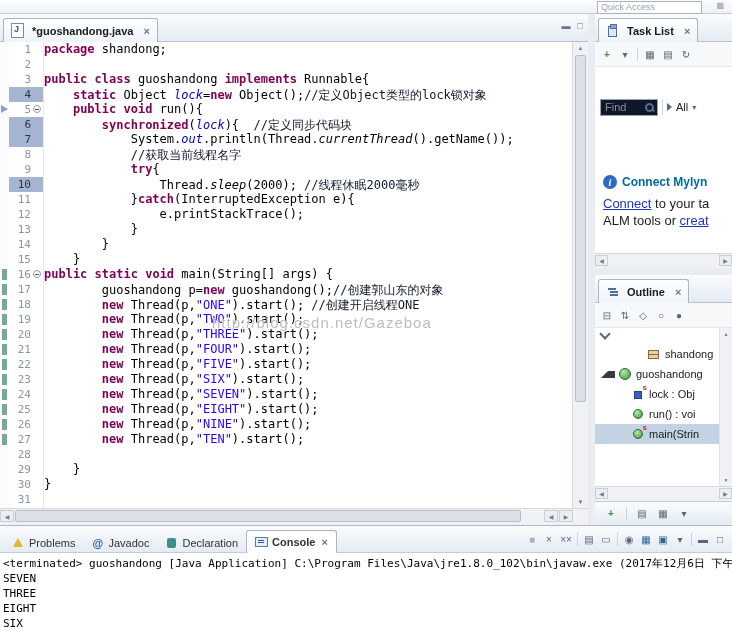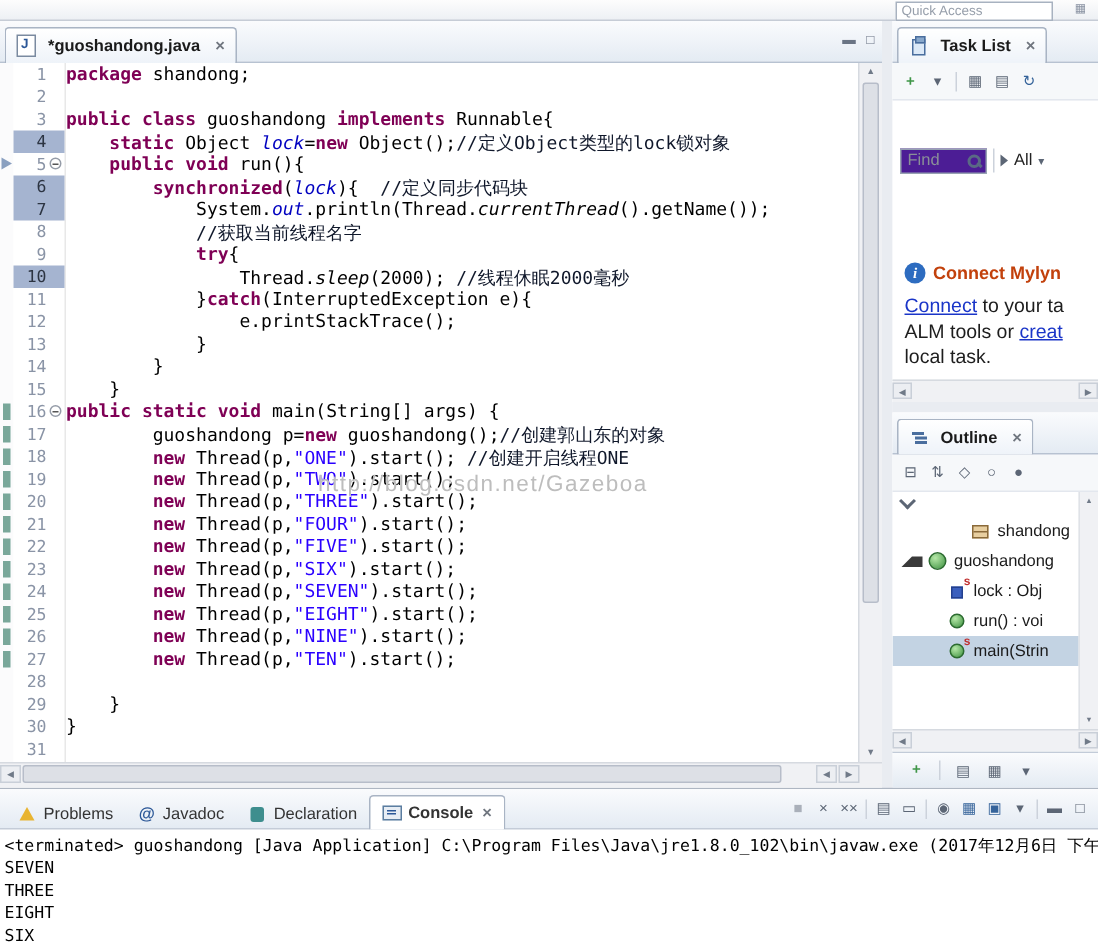--- a/index.html
+++ b/index.html
@@ -70,34 +70,34 @@
 
   .vtoolbar{height:24px;flex:0 0 24px;background:#f6f8fa;border-bottom:1px solid #e3e7ee;display:flex;align-items:center;gap:2px;padding-left:4px;}
   .ticon{min-width:16px;height:16px;display:inline-flex;align-items:center;justify-content:center;font-size:10px;color:#5c6675;}
   .tsep{width:1px;height:13px;background:#ccd2db;margin:0 2px;}
   .green{color:#3f9648;font-weight:bold;}
   .blue{color:#35639a;}
   .dim{color:#aab0ba;}
 
   .tl-spacer{height:28px;}
   .find-row{height:24px;display:flex;align-items:center;padding-left:5px;gap:4px;}
-  .find-box{width:58px;height:17px;background:#4c1d95;border:1px solid #97a2b2;display:flex;align-items:center;padding:0 2px 0 4px;font-size:11px;color:#8a8f98;box-sizing:border-box;}
+  .find-box{width:58px;height:17px;background:#0f172a;border:1px solid #97a2b2;display:flex;align-items:center;padding:0 2px 0 4px;font-size:11px;color:#8a8f98;box-sizing:border-box;}
   .find-ph{flex:1;}
   .mag{position:relative;width:11px;height:11px;flex:0 0 11px;}
   .mag::before{content:"";position:absolute;left:1px;top:1px;width:5px;height:5px;border:2px solid #5a6a85;border-radius:50%;}
   .mag::after{content:"";position:absolute;left:7px;top:7px;width:4px;height:2px;background:#5a6a85;transform:rotate(45deg);}
   .fsep{width:1px;height:16px;background:#ccd2db;}
   .chev-r{width:0;height:0;border-left:5px solid #5c6675;border-top:4px solid transparent;border-bottom:4px solid transparent;}
   .scope{font-size:11px;color:#222;}
   .dda{font-size:8px;color:#5c6675;}
 
   .tl-content{flex:1;padding:56px 4px 0 8px;overflow:hidden;}
   .my-head{display:flex;align-items:center;gap:5px;margin-bottom:6px;}
   .info-icon{width:14px;height:14px;border-radius:50%;background:#2d6cc0;color:#fff;font:italic bold 10px "Liberation Serif",serif;display:inline-flex;align-items:center;justify-content:center;flex:0 0 14px;}
-  .my-title{font-size:12px;font-weight:bold;color:#c2410c;white-space:nowrap;}
+  .my-title{font-size:12px;font-weight:bold;color:#0369a1;white-space:nowrap;}
   .my-line{font-size:13px;color:#1d1d1d;line-height:17px;white-space:nowrap;}
   .link{color:#1a35c8;text-decoration:underline;cursor:pointer;}
 
   .hs{height:14px;flex:0 0 14px;background:#f0f1f4;border-top:1px solid #d6dae0;position:relative;}
   .hs .ar{position:absolute;top:1px;width:13px;height:11px;font-size:6px;color:#707a88;display:flex;align-items:center;justify-content:center;background:#eceef2;border:1px solid #c9cfd8;box-sizing:border-box;}
 
   .ol-body{flex:1;position:relative;overflow:hidden;}
   .viewmenu{height:16px;display:flex;align-items:center;padding-left:6px;}
   .chev-d{width:6px;height:6px;border-right:2px solid #5c6675;border-bottom:2px solid #5c6675;transform:rotate(45deg);margin-top:-4px;}
   .trow{height:20px;display:flex;align-items:center;font-size:11px;color:#1a1a1a;white-space:nowrap;}
@@ -425,21 +425,20 @@
           <span class="scope">All</span>
           <span class="dda">▾</span>
         </div>
         <div class="tl-content">
           <div class="my-head">
             <span class="info-icon">i</span>
             <span class="my-title">Connect Mylyn</span>
           </div>
           <div class="my-line"><span class="link">Connect</span><span> to your ta</span></div>
           <div class="my-line"><span>ALM tools or </span><span class="link">creat</span></div>
-          <div class="my-line">local task.</div>
         </div>
         <div class="hs">
           <span class="ar" style="left:0">◀</span>
           <span class="ar" style="right:0">▶</span>
         </div>
       </div>
 
       <div class="hsplit"></div>
 
       <div class="view ol">

